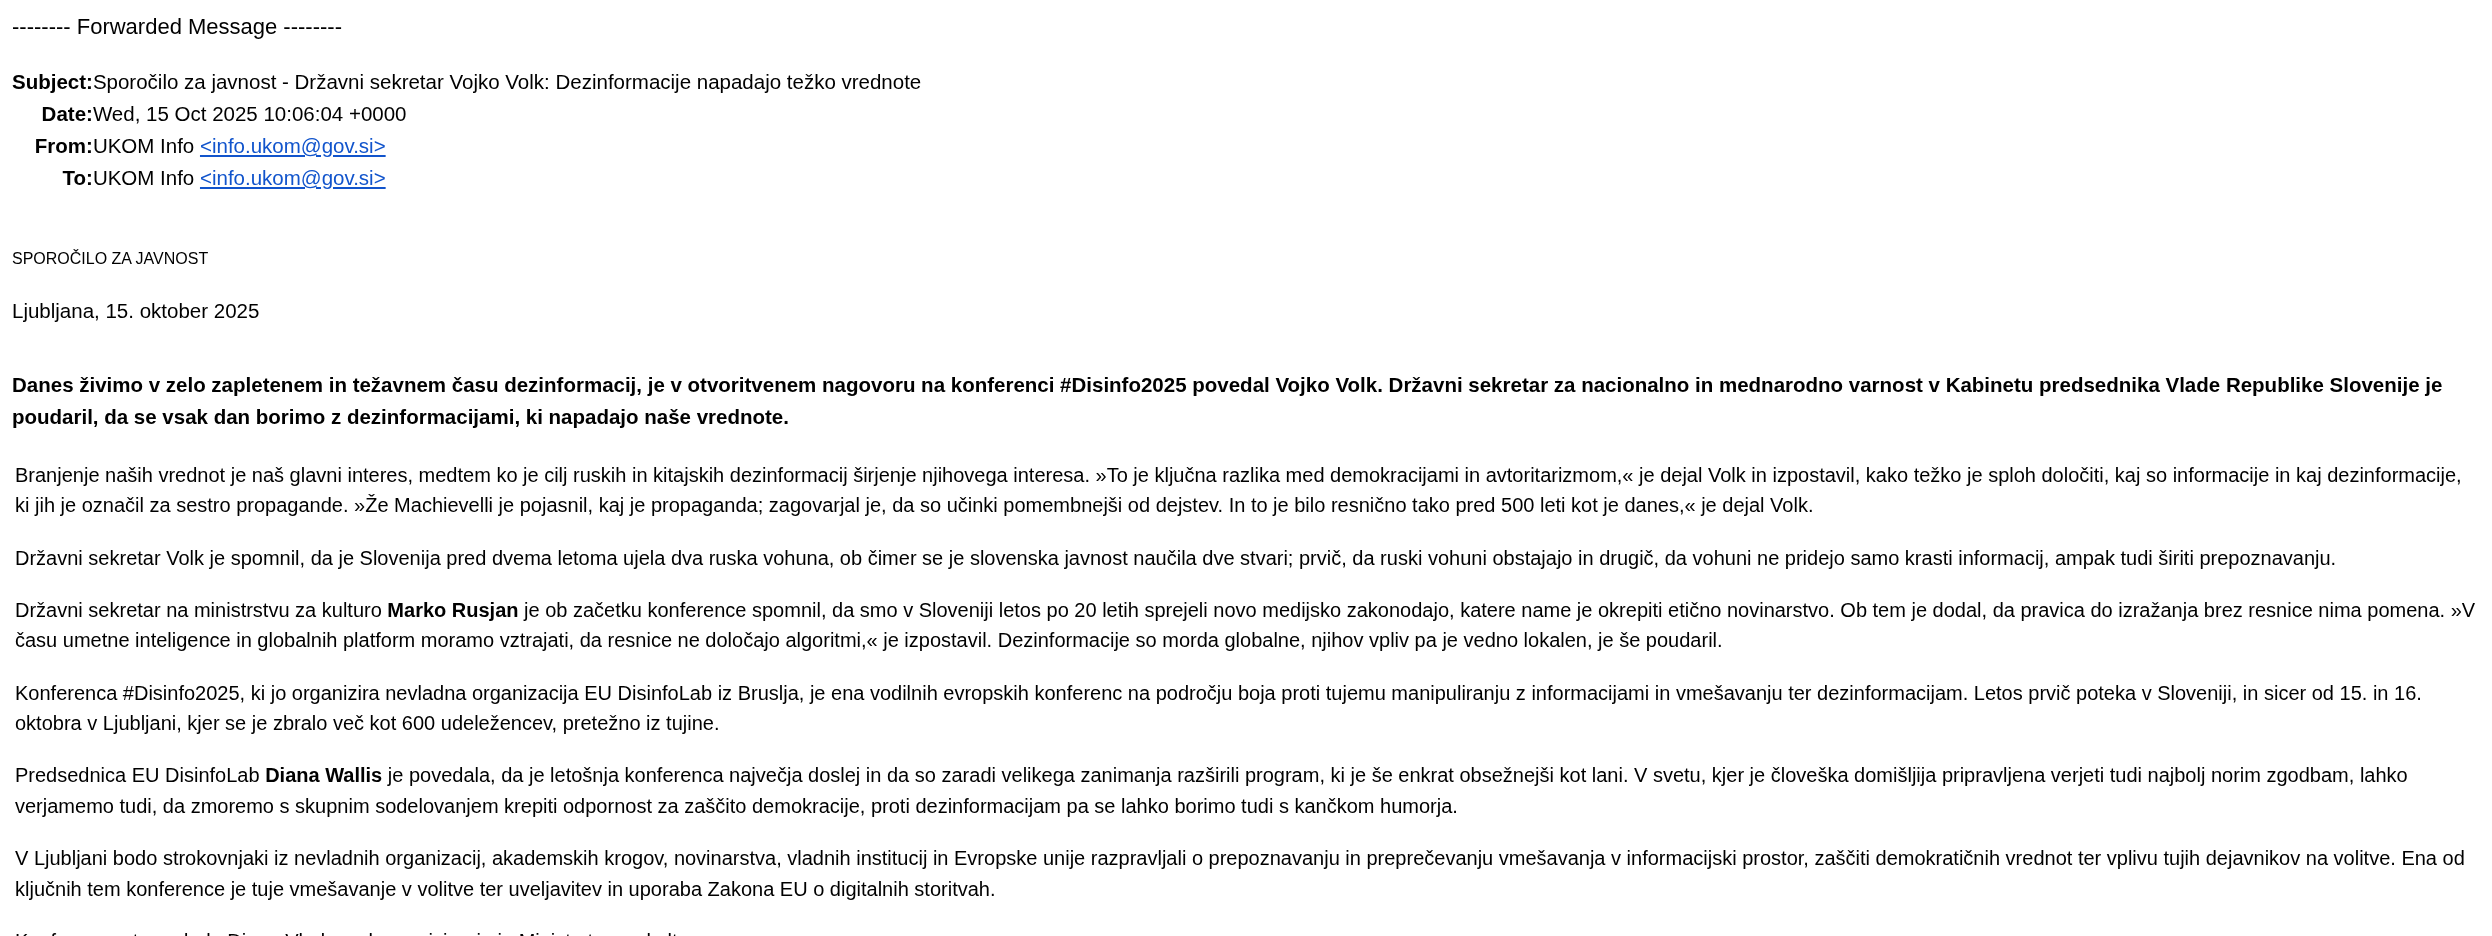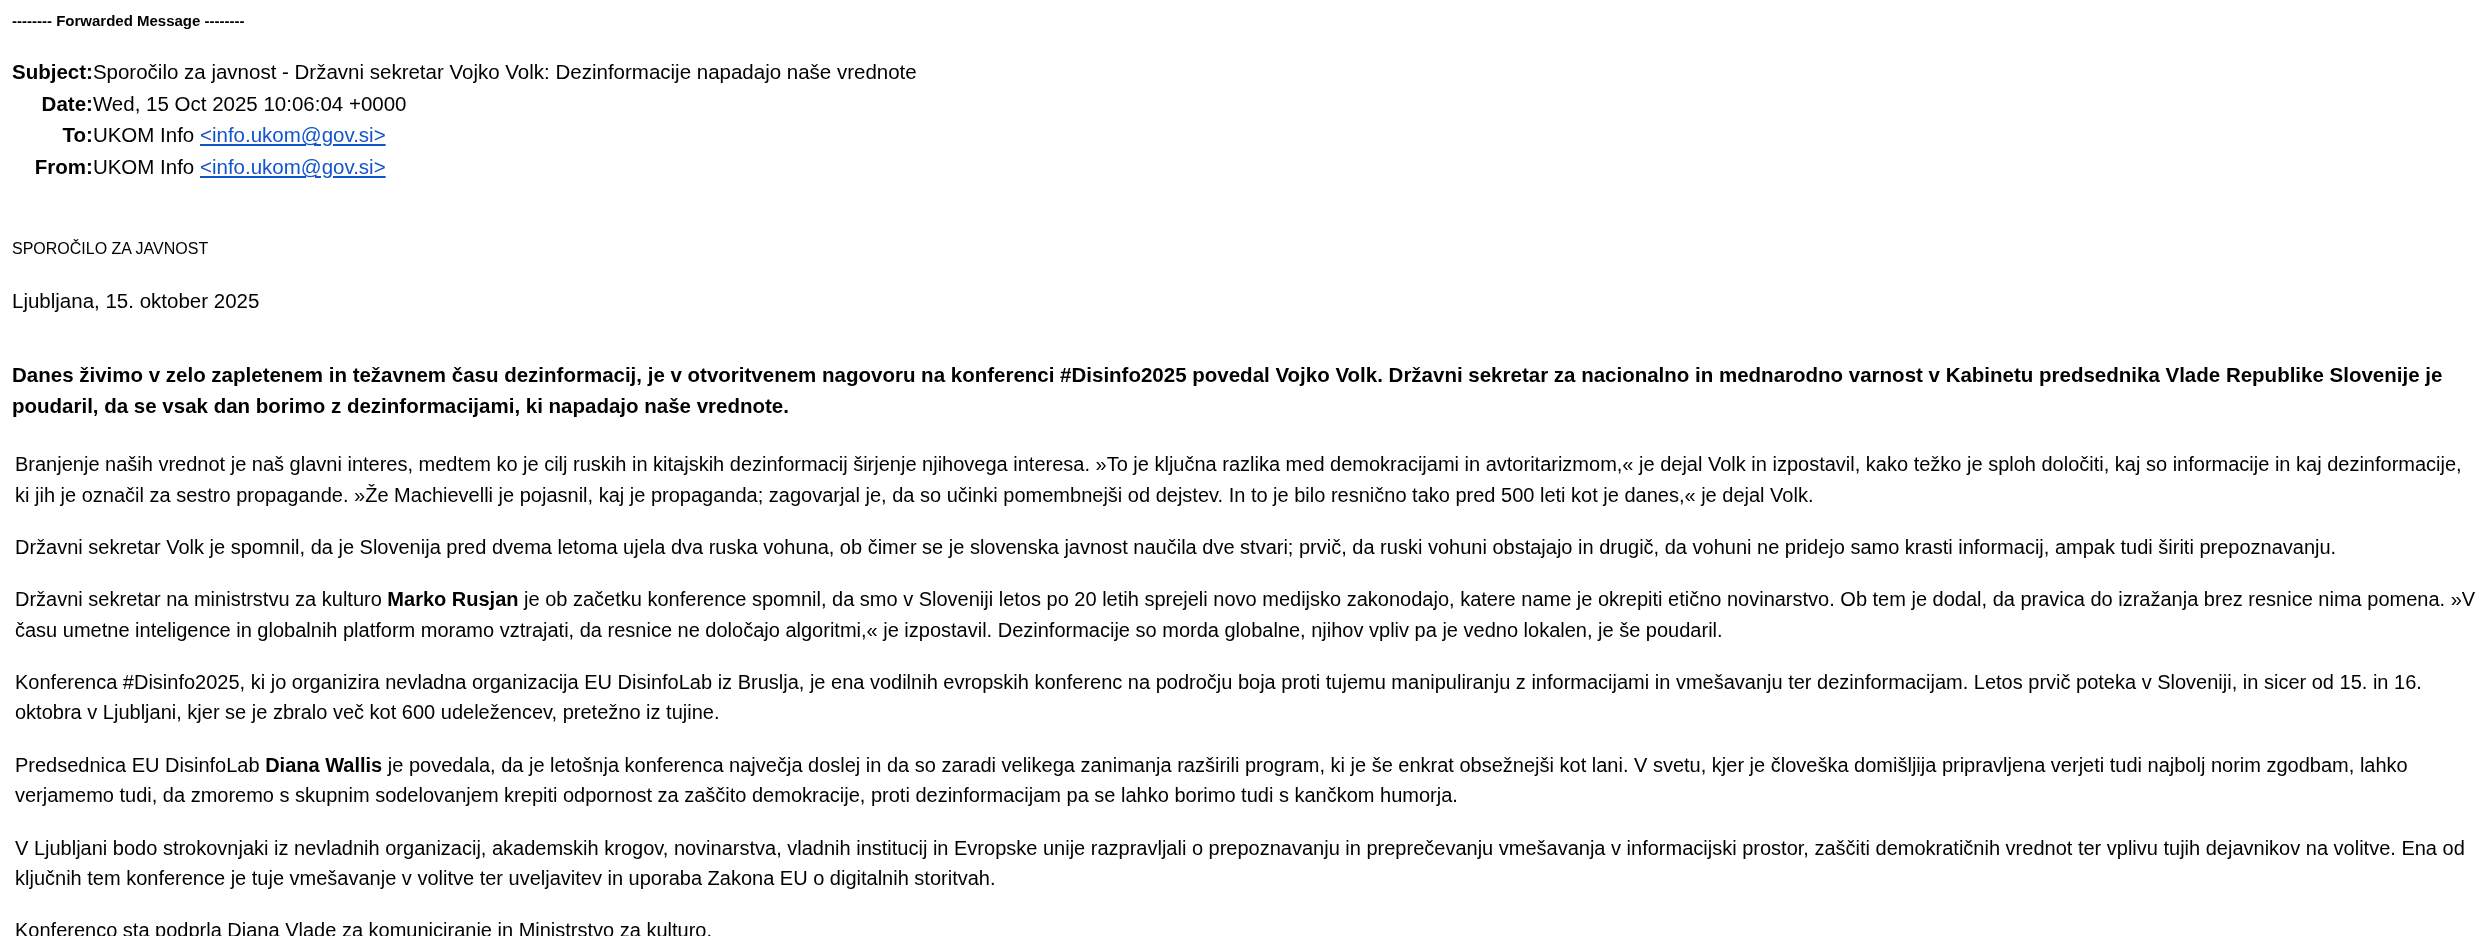--- a/index.html
+++ b/index.html
@@ -17,24 +17,23 @@
   .page {
     padding: 10px 14px 0 12px;
     box-sizing: border-box;
     width: 2492px;
   }
   .fwd-header {
     font-size: 20.5px;
     line-height: 1.52;
   }
   .fwd-sep {
-    font-size: 15px;
+    font-size: 22px;
     margin-bottom: 5px;
     white-space: pre;
-    font-weight: bold;
   }
   table.hdr {
     border-collapse: collapse;
     font-size: 20.5px;
     margin-top: 24px;
   }
   table.hdr td {
     padding: 0 0 1px 0;
     vertical-align: top;
     line-height: 1.5;
@@ -81,32 +80,32 @@
 <body>
 
 <div class="page">
 
   <div class="fwd-header">
     <div class="fwd-sep">-------- Forwarded Message --------</div>
     <table class="hdr">
       <tbody>
         <tr>
           <td class="hdr-label">Subject:</td>
-          <td class="hdr-value">Sporočilo za javnost - Državni sekretar Vojko Volk: Dezinformacije napadajo naše vrednote</td>
+          <td class="hdr-value">Sporočilo za javnost - Državni sekretar Vojko Volk: Dezinformacije napadajo težko vrednote</td>
         </tr>
         <tr>
           <td class="hdr-label">Date:</td>
           <td class="hdr-value">Wed, 15 Oct 2025 10:06:04 +0000</td>
         </tr>
         <tr>
-          <td class="hdr-label">To:</td>
+          <td class="hdr-label">From:</td>
           <td class="hdr-value"><span>UKOM Info </span><a class="mail" href="#">&lt;info.ukom@gov.si&gt;</a></td>
         </tr>
         <tr>
-          <td class="hdr-label">From:</td>
+          <td class="hdr-label">To:</td>
           <td class="hdr-value"><span>UKOM Info </span><a class="mail" href="#">&lt;info.ukom@gov.si&gt;</a></td>
         </tr>
       </tbody>
     </table>
   </div>
 
   <div class="spacer-1"></div>
 
   <div class="press-title">SPOROČILO ZA JAVNOST</div>
 

